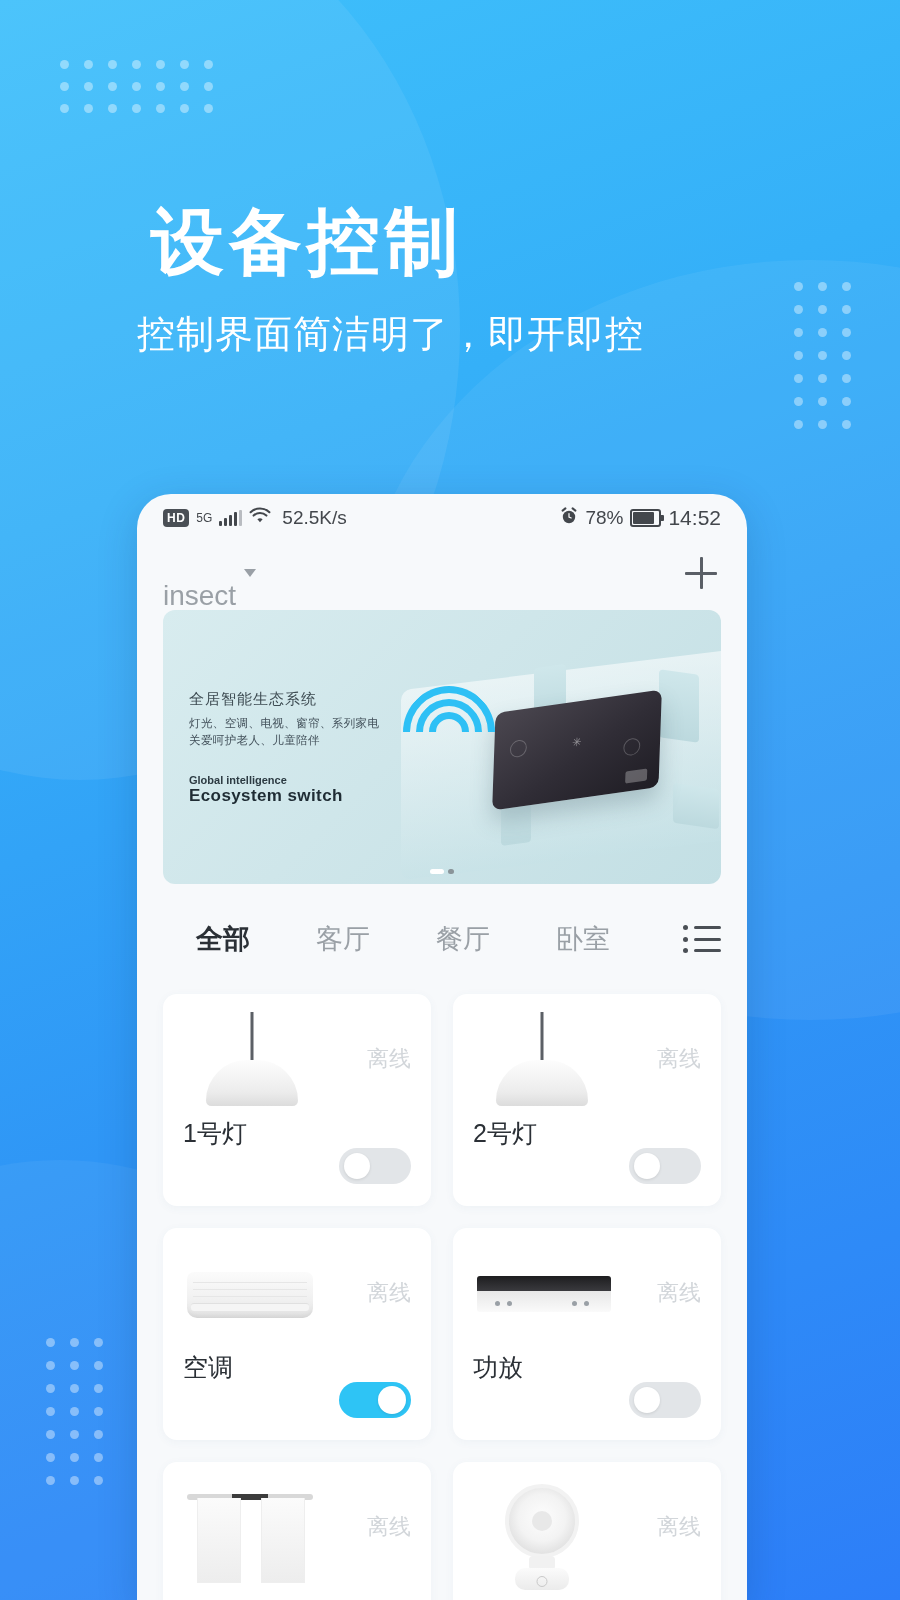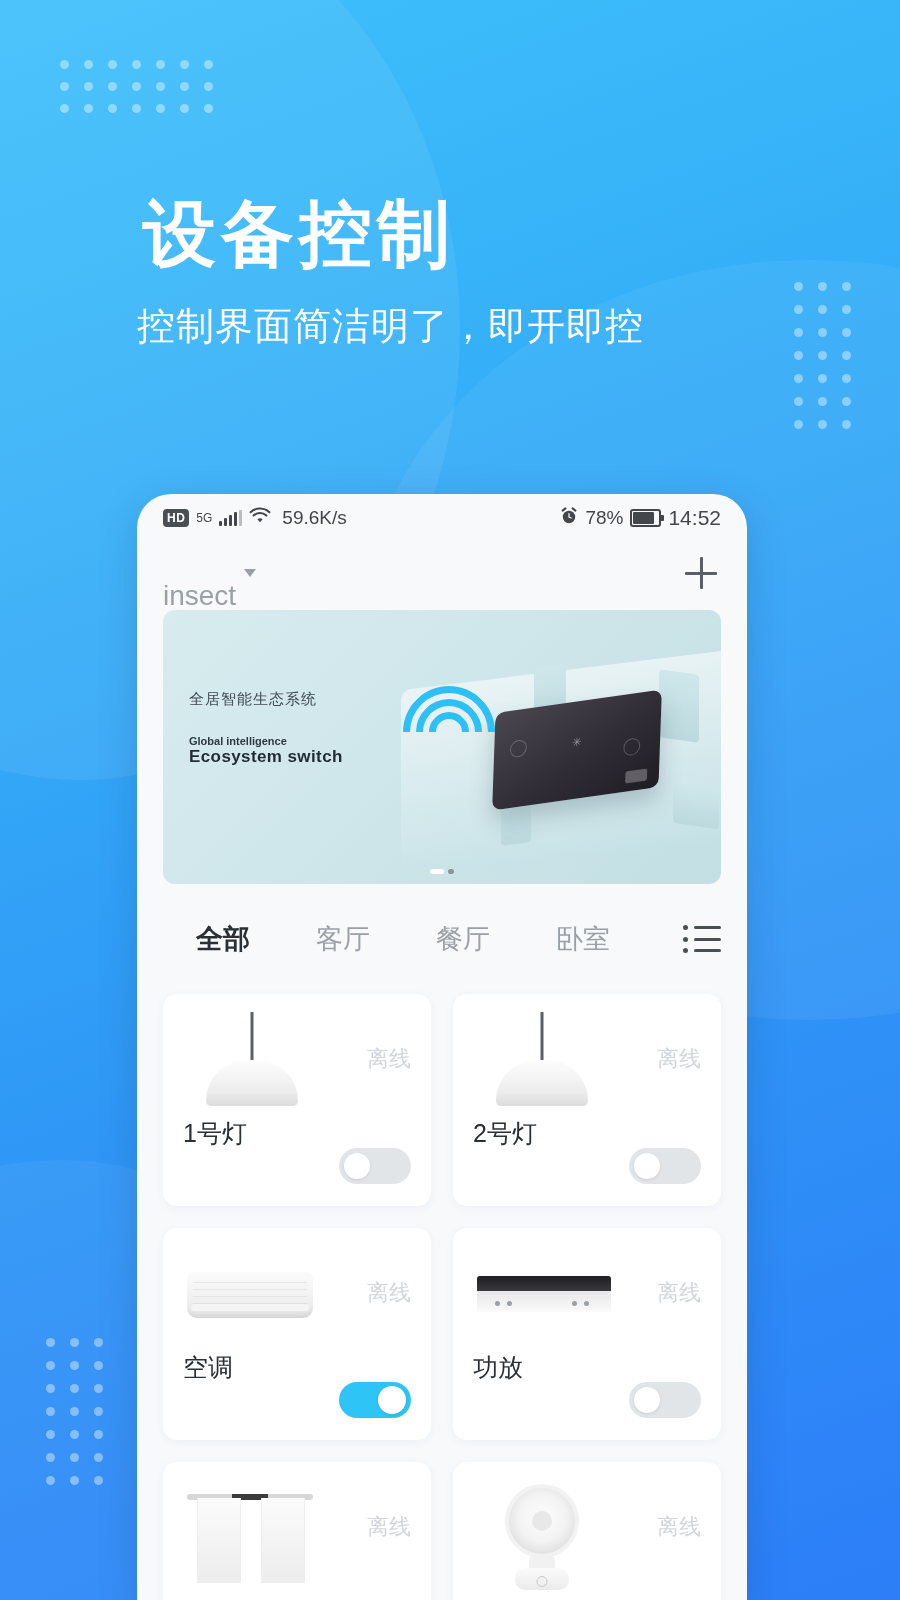--- a/index.html
+++ b/index.html
@@ -57,21 +57,21 @@
   #dots-bottom-left { left: 46px; top: 1338px; grid-template-columns: repeat(3, 24px); grid-auto-rows: 23px; }
 
   
   .headline-wrap { position: absolute; left: 135px; top: 185px; }
   .headline {
     color: #ffffff;
     font-size: 73px;
     font-weight: bold;
     letter-spacing: 5px;
     line-height: 1.12;
-    margin: 8px;
+    margin: 16px;
   }
   .subhead {
     color: #ffffff;
     font-size: 38px;
     font-weight: normal;
     letter-spacing: 1px;
     margin: 26px 0 0 2px;
   }
 
   
@@ -415,21 +415,21 @@
           <b></b>
           <b></b>
         </span>
       <span>
         <svg width="22" height="17" viewBox="0 0 22 17">
           <path d="M11 15.2 L8.4 12.3 a3.9 3.9 0 0 1 5.2 0 Z" fill="#43474c"></path>
           <path d="M4.6 8.6 a9.3 9.3 0 0 1 12.8 0" stroke="#43474c" stroke-width="2.1" fill="none" stroke-linecap="round"></path>
           <path d="M1.6 5.2 a13.8 13.8 0 0 1 18.8 0" stroke="#43474c" stroke-width="2.1" fill="none" stroke-linecap="round"></path>
         </svg>
       </span>
-      <span class="speed">59.6K/s</span>
+      <span class="speed">52.5K/s</span>
     </div>
     <div class="sb-right">
       <span>
         <svg width="18" height="18" viewBox="0 0 18 18">
           <circle cx="9" cy="10" r="6.2" fill="#43474c"></circle>
           <path d="M2.6 3.6 L5.4 1.4 M15.4 3.6 L12.6 1.4" stroke="#43474c" stroke-width="2" stroke-linecap="round"></path>
           <path d="M9 6.6 L9 10 L11.2 11" stroke="#fff" stroke-width="1.2" fill="none" stroke-linecap="round"></path>
         </svg>
       </span>
       <span>78%</span>
@@ -458,20 +458,24 @@
       <span class="dot-s d2"></span>
       <span class="brand"></span>
     </div>
     <div class="wave-wrap">
       <span class="wave w3"></span>
         <span class="wave w2"></span>
         <span class="wave w1"></span>
     </div>
     <div class="banner-copy">
       <div class="bc-small">全居智能生态系统</div>
+      <div class="bc-lines">
+        <div>灯光、空调、电视、窗帘、系列家电</div>
+        <div>关爱呵护老人、儿童陪伴</div>
+      </div>
       <div class="bc-en-small">Global intelligence</div>
       <div class="bc-en-big">Ecosystem switch</div>
     </div>
     <div class="banner-pager">
       <span class="pill"></span>
       <span class="dt"></span>
     </div>
   </div>
 
   <div class="tabs">

